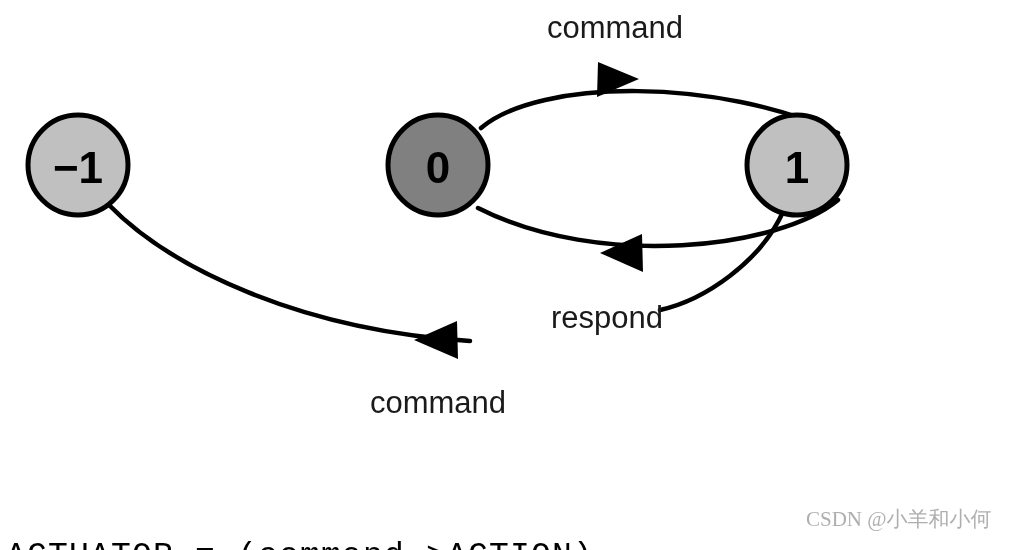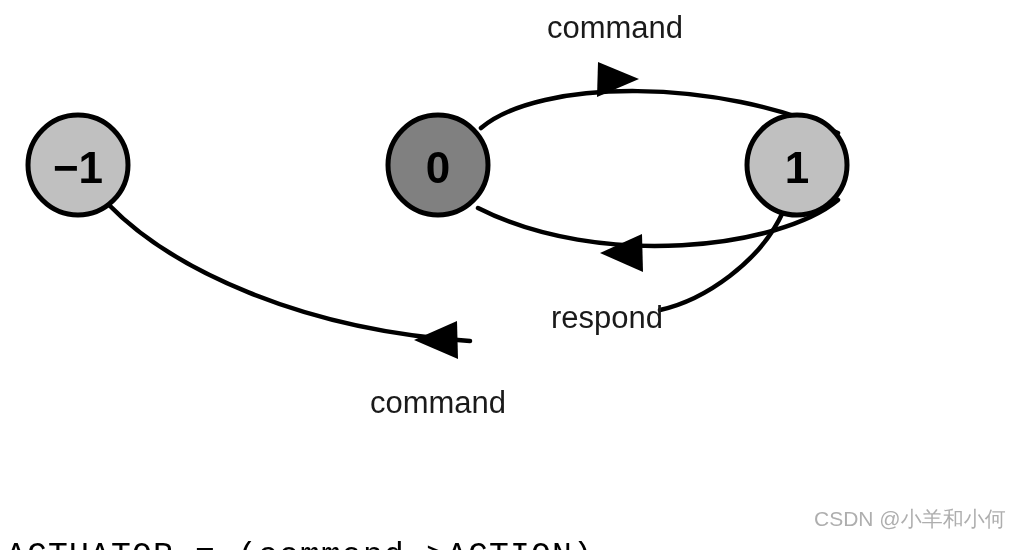--- a/index.html
+++ b/index.html
@@ -76,26 +76,25 @@
     white-space: pre;
   }
   .code-line {
     white-space: pre;
   }
 
   #watermark {
     position: absolute;
     left: 806px;
     top: 505px;
-    font-family: Liberation Sans, sans-serif;
+    font-family: Liberation Serif, serif;
     font-size: 21px;
     color: rgba(120,120,120,0.60);
     white-space: nowrap;
     pointer-events: none;
-    margin-left: 8px;
   }
 </style>
 </head>
 <body>
 
 <div id="diagram-stage">
   <svg id="fsp-svg" viewBox="0 0 1013 440" xmlns="http://www.w3.org/2000/svg">
 
     <g>
       <path class="edge-path" d="M 481,128 C 540,78 720,78 838,133"></path>

